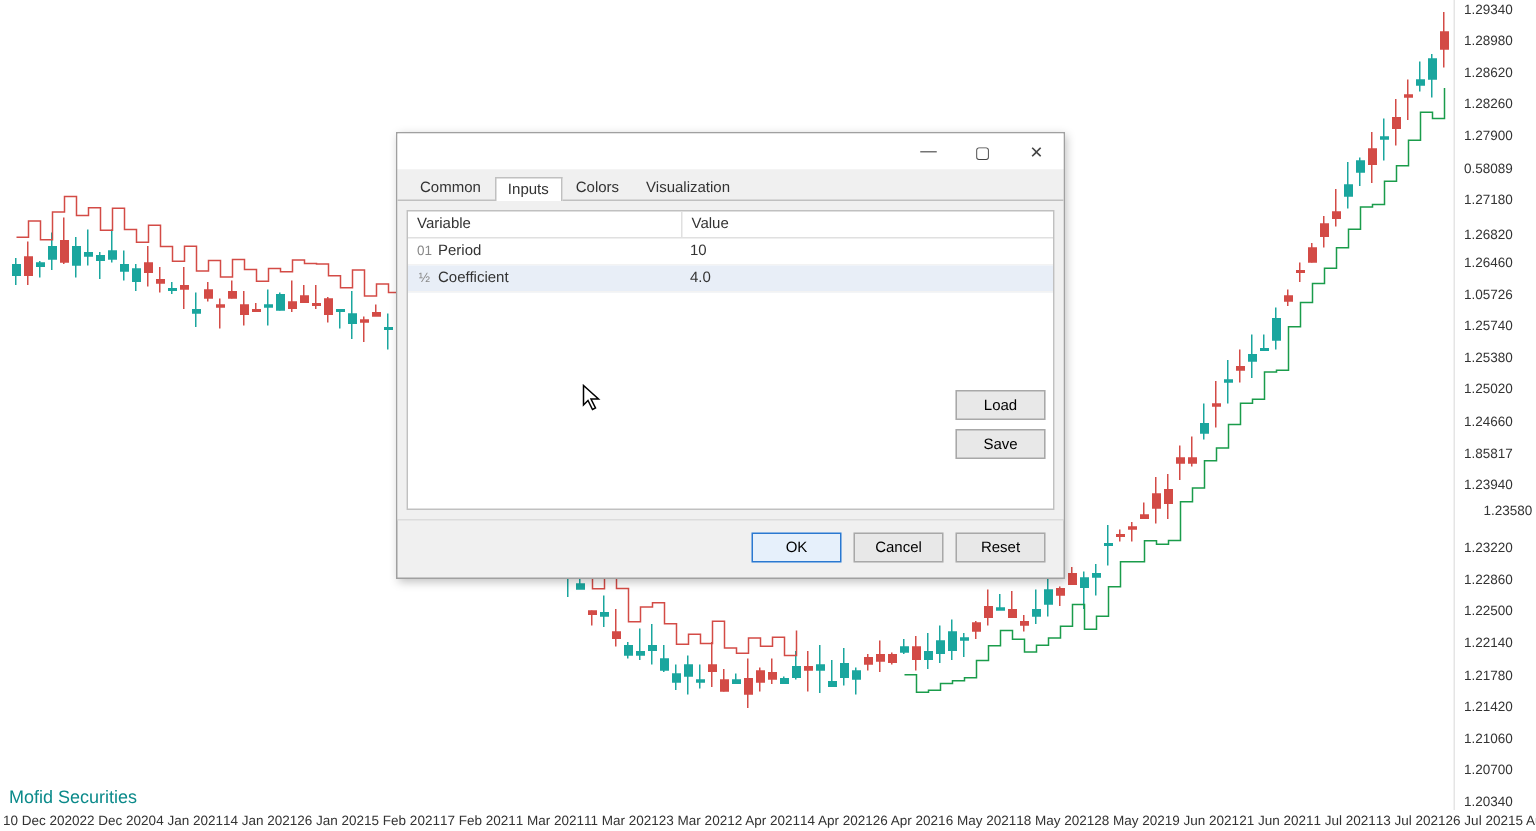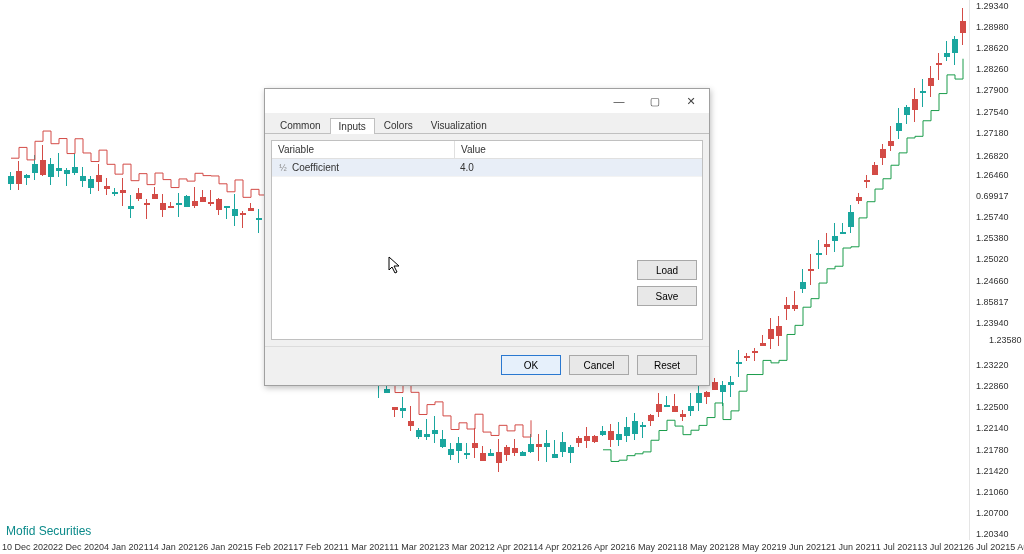--- a/index.html
+++ b/index.html
@@ -537,25 +537,25 @@
     </div>
   <div class="broker">Mofid Securities</div>
 </div>
 
 <div class="yaxis" id="yaxis">
     <div class="ylabel" style="top: 6px;">1.29340</div>
     <div class="ylabel" style="top: 27.12px;">1.28980</div>
     <div class="ylabel" style="top: 48.24px; text-align: center;">1.28620</div>
     <div class="ylabel" style="top: 69.36px;">1.28260</div>
     <div class="ylabel" style="top: 90.48px;">1.27900</div>
-    <div class="ylabel" style="top: 111.6px;">1.27540</div>
+    <div class="ylabel" style="top: 111.6px;">0.58089</div>
     <div class="ylabel" style="top: 132.72px;">1.27180</div>
     <div class="ylabel" style="top: 156px; text-align: center;">1.26820</div>
     <div class="ylabel" style="top: 174.96px;">1.26460</div>
-    <div class="ylabel" style="top: 196.08px;">0.69917</div>
+    <div class="ylabel" style="top: 196.08px;">1.05726</div>
     <div class="ylabel" style="top: 217.2px;">1.25740</div>
     <div class="ylabel" style="top: 238.32px;">1.25380</div>
     <div class="ylabel" style="top: 259.44px;">1.25020</div>
     <div class="ylabel" style="top: 280.56px;">1.24660</div>
     <div class="ylabel" style="top: 301.68px;">1.85817</div>
     <div class="ylabel" style="top: 322.8px;">1.23940</div>
     <div class="ylabel" style="top: 340px; margin-left: 13px;">1.23580</div>
     <div class="ylabel" style="top: 365.04px;">1.23220</div>
     <div class="ylabel" style="top: 386.16px;">1.22860</div>
     <div class="ylabel" style="top: 407.28px;">1.22500</div>
@@ -604,20 +604,24 @@
     <div class="tab active">Inputs</div>
     <div class="tab">Colors</div>
     <div class="tab">Visualization</div>
   </div>
   <div class="dlg-body" style="position:relative">
     <div class="params-box">
       <div class="param-hdr">
         <div class="col">Variable</div>
         <div class="col">Value</div>
       </div>
+      <div class="param-row">
+        <div class="cell"><span class="ico">01</span><span>Period</span></div>
+        <div class="cell">10</div>
+      </div>
       <div class="param-row sel">
         <div class="cell"><span class="ico">½</span><span>Coefficient</span></div>
         <div class="cell">4.0</div>
       </div>
     </div>
     <div class="sidebtns">
       <button>Load</button>
       <button>Save</button>
     </div>
   </div>

